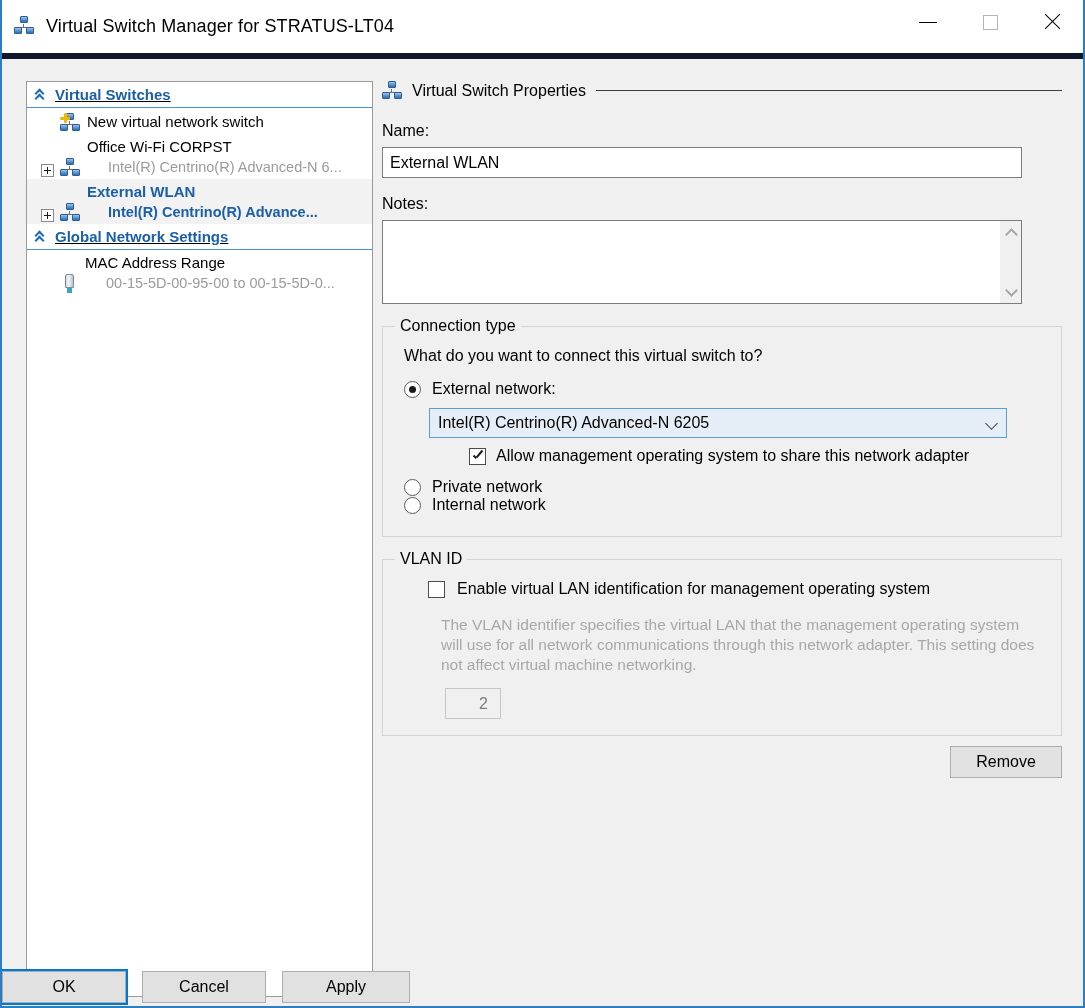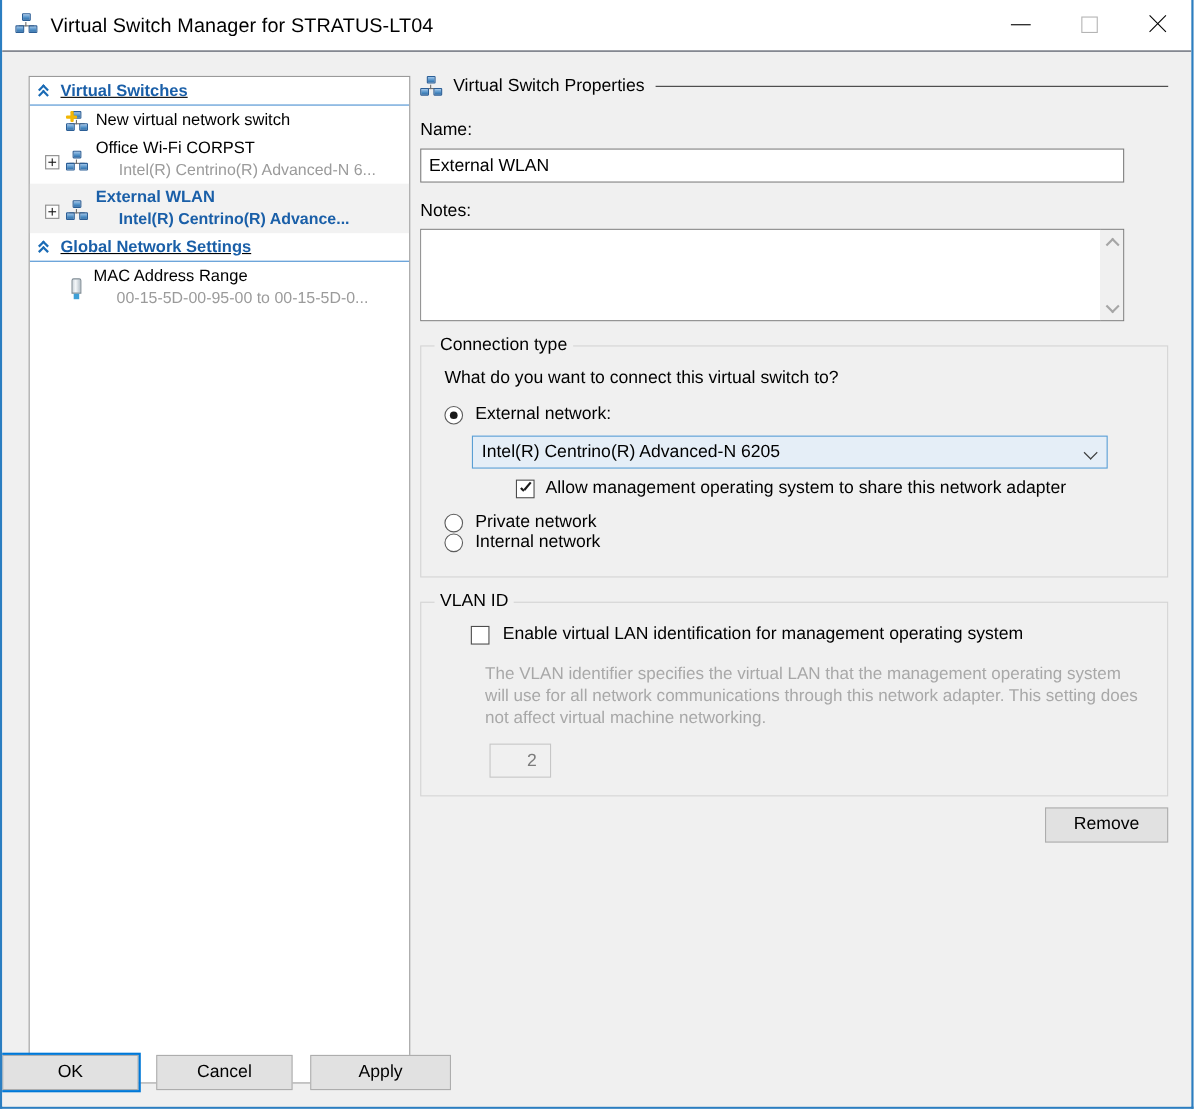--- a/index.html
+++ b/index.html
@@ -11,26 +11,26 @@
   }
   body {
     background: #f0f0f0;
     border-left: 2px solid #2b7ec1;
     border-right: 2px solid #2b7ec1;
     border-bottom: 2px solid #2b7ec1;
   }
 
   
   #titlebar {
-    height: 47px;
+    height: 59px;
     background: #ffffff;
     display: flex;
     align-items: center;
     position: relative;
-    border-bottom: 1px solid #0f172a;
+    border-bottom: 6px solid #0f172a;
   }
   #title-icon {
     width: 22px; height: 22px;
     margin-left: 12px; margin-right: 10px;
     position: relative;
     flex: 0 0 auto;
   }
   #title-text {
     font-size: 18px;
     color: #000000;
@@ -101,21 +101,21 @@
   .chev-up::after  { top: 8px; }
   .group-label {
     font-size: 15px;
     font-weight: bold;
     color: #1a5fa8;
     white-space: nowrap;
   }
 
   .tree-row {
     display: flex;
-    align-items: center;
+    align-items: flex-end;
     padding: 3px 0 2px 0;
     min-height: 24px;
   }
   .tree-row.sel { background: #f2f2f2; }
   .expander {
     width: 13px; height: 13px;
     border: 1px solid #8b8b8b;
     background: #fdfdfd;
     position: relative;
     margin: 4px 6px 0 14px;

